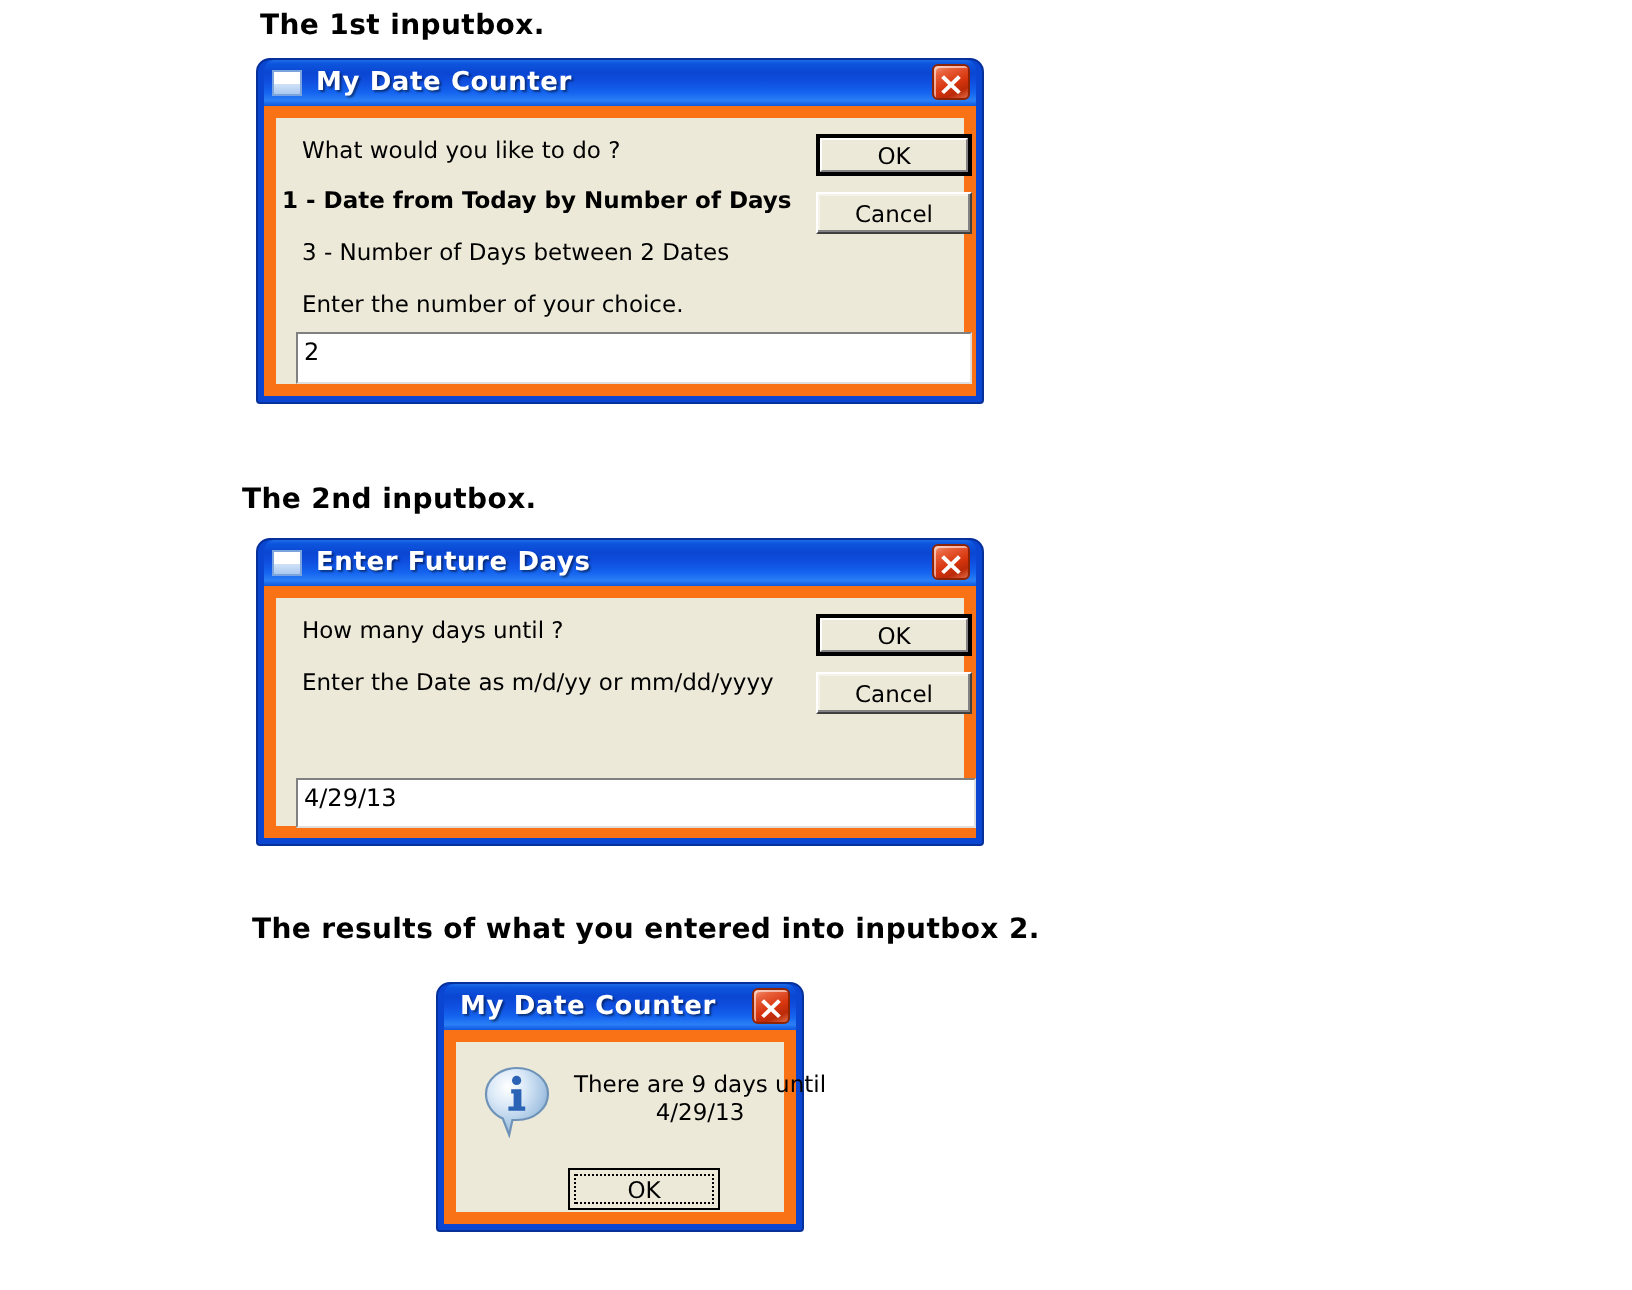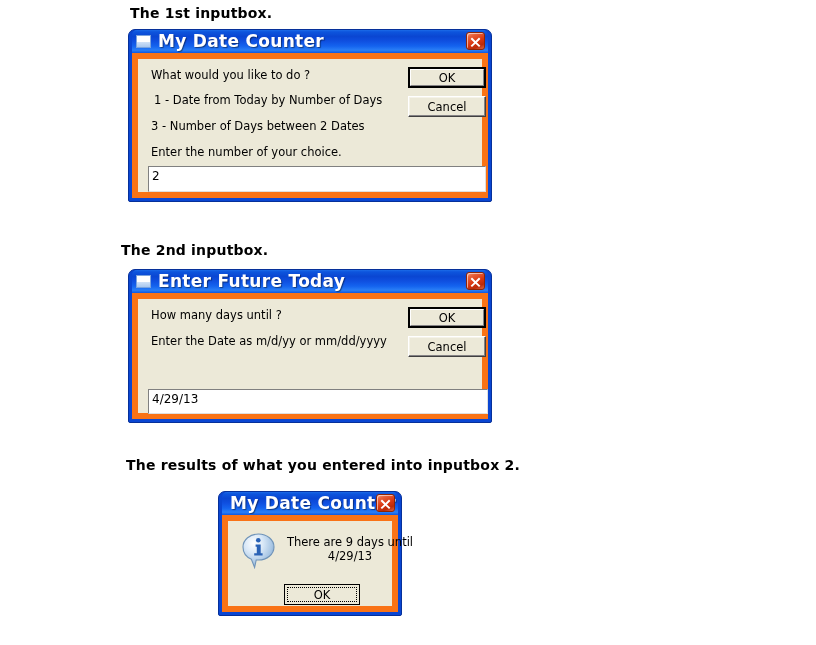--- a/index.html
+++ b/index.html
@@ -67,21 +67,21 @@
     position: absolute;
     left: 0; top: 0;
     width: 15px; height: 13px;
     background: linear-gradient(180deg,#ffffff 0%, #ffffff 55%, #cfe1f7 56%, #a9c8ef 100%);
     border: 1px solid #7ba3dd;
     box-sizing: border-box;
   }
   .title-text {
     color: #ffffff;
     font-family: "DejaVu Sans", sans-serif;
-    font-size: 17px;
+    font-size: 13px;
     font-weight: bold;
     letter-spacing: 0.3px;
     text-shadow: 1px 1px 1px rgba(0,0,0,0.45);
     white-space: nowrap;
     line-height: 1;
   }
   .close-btn {
     position: absolute;
     right: 3px;
     top: 2px;
@@ -228,21 +228,21 @@
     <span class="close-btn">
       <svg width="13" height="12" viewBox="0 0 13 12" aria-hidden="true">
         <path d="M3 2.6 L6.5 6 L10 2.6 L11.4 4 L7.9 7.4 L11.4 10.8 L10 12 L6.5 8.7 L3 12 L1.6 10.8 L5.1 7.4 L1.6 4 Z" fill="#ffffff"></path>
       </svg>
     </span>
   </div>
 
   <div class="client">
     <div class="body-text" style="left:13px; top:10px;">What would you like to do ?</div>
 
-    <div class="body-text" style="left:16px; top:35px;">1 - Date from Today by Number of Days</div>
+    <div class="body-text" style="left:3px; top:35px;font-weight:bold;">1 - Date from Today by Number of Days</div>
     <div class="body-text" style="left:13px; top:61px;">3 - Number of Days between 2 Dates</div>
 
     <div class="body-text" style="left:13px; top:87px;">Enter the number of your choice.</div>
 
     <div class="xp-textbox" style="left:10px; top:107px; width:338px; height:26px;">2</div>
 
     <div class="xp-button default" style="left:270px; top:8px; width:78px; height:21px;">
       <span class="inner">OK</span>
     </div>
 
@@ -251,21 +251,21 @@
 </div>
 
 <div class="caption" id="caption-2">The 2nd inputbox.</div>
 
 <div class="xp-window" id="dialog-2" style="left:128px; top:269px; width:364px; height:154px;">
 
   <div class="titlebar">
     <span class="win-icon">
       <span class="sheet"></span>
     </span>
-    <span class="title-text">Enter Future Today</span>
+    <span class="title-text">Enter Future Days</span>
     <span class="close-btn">
       <svg width="13" height="12" viewBox="0 0 13 12" aria-hidden="true">
         <path d="M3 2.6 L6.5 6 L10 2.6 L11.4 4 L7.9 7.4 L11.4 10.8 L10 12 L6.5 8.7 L3 12 L1.6 10.8 L5.1 7.4 L1.6 4 Z" fill="#ffffff"></path>
       </svg>
     </span>
   </div>
 
   <div class="client">
     <div class="body-text" style="left:13px; top:10px;">How many days until ?</div>
 

